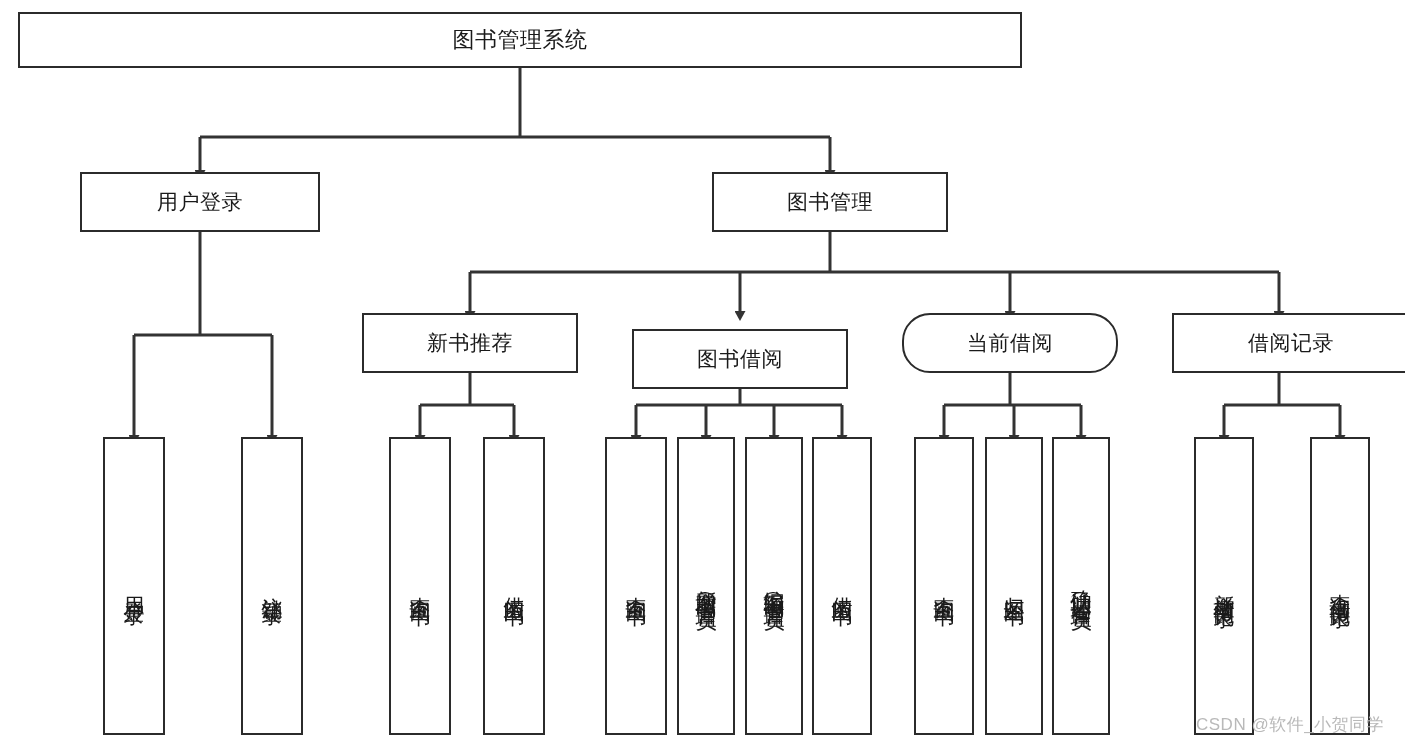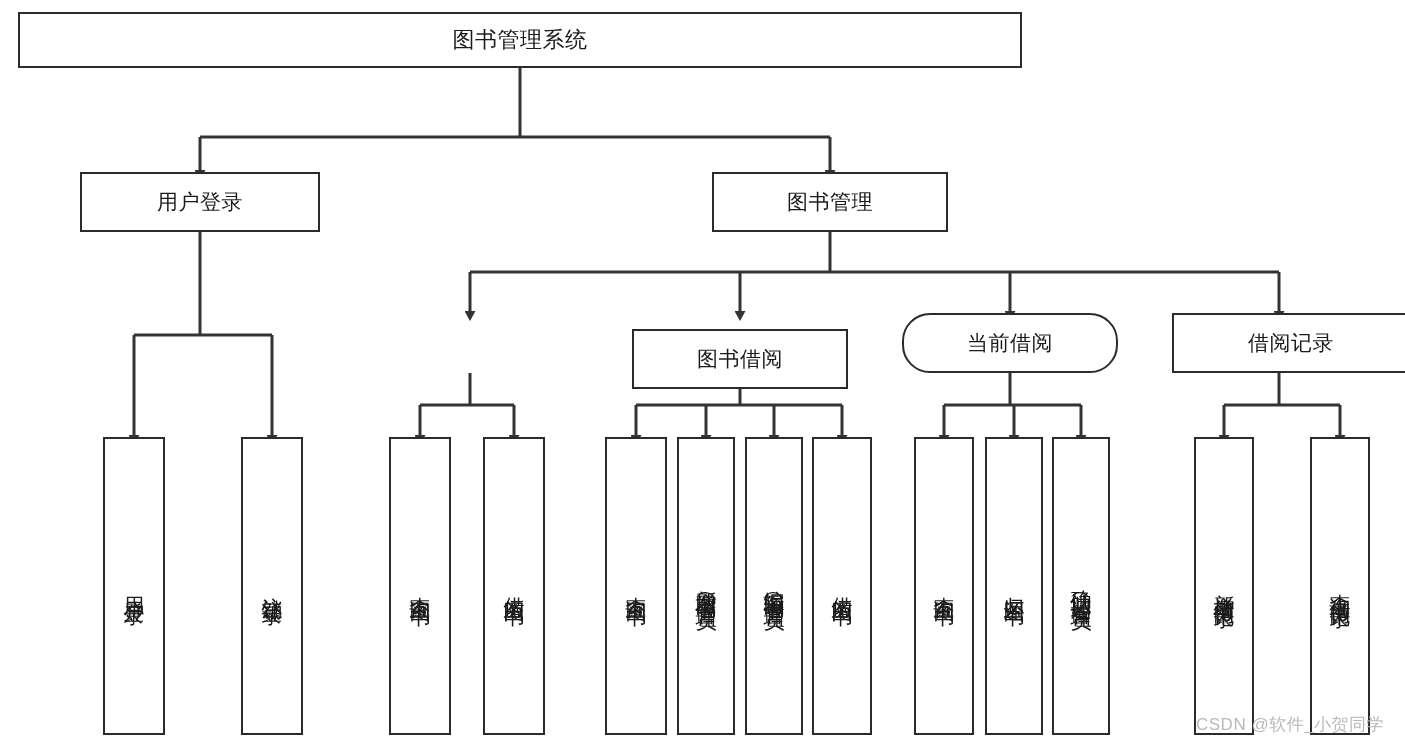--- a/index.html
+++ b/index.html
@@ -117,20 +117,23 @@
     <span class="lbl">图书管理系统</span>
   </div>
 
   <div class="node horiz" id="n-l1_0" style="left: 80px; top: 172px; width: 240px; height: 60px;">
     <span class="lbl">用户登录</span>
   </div>
   <div class="node horiz" id="n-l1_1" style="left: 712px; top: 172px; width: 236px; height: 60px;">
     <span class="lbl">图书管理</span>
   </div>
 
+  <div class="node horiz" id="n-l2_0" style="left: 362px; top: 313px; width: 216px; height: 60px;">
+    <span class="lbl">新书推荐</span>
+  </div>
   <div class="node horiz" id="n-l2_1" style="left: 632px; top: 329px; width: 216px; height: 60px;">
     <span class="lbl">图书借阅</span>
   </div>
   <div class="node horiz" id="n-l2_2" style="left: 902px; top: 313px; width: 216px; height: 60px; border-radius: 28px;">
     <span class="lbl">当前借阅</span>
   </div>
   <div class="node horiz" id="n-l2_3" style="left: 1172px; top: 313px; width: 238px; height: 60px;">
     <span class="lbl">借阅记录</span>
   </div>
 

